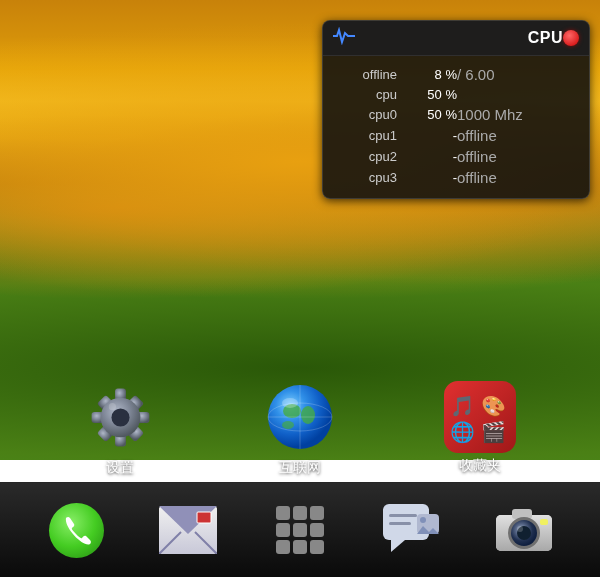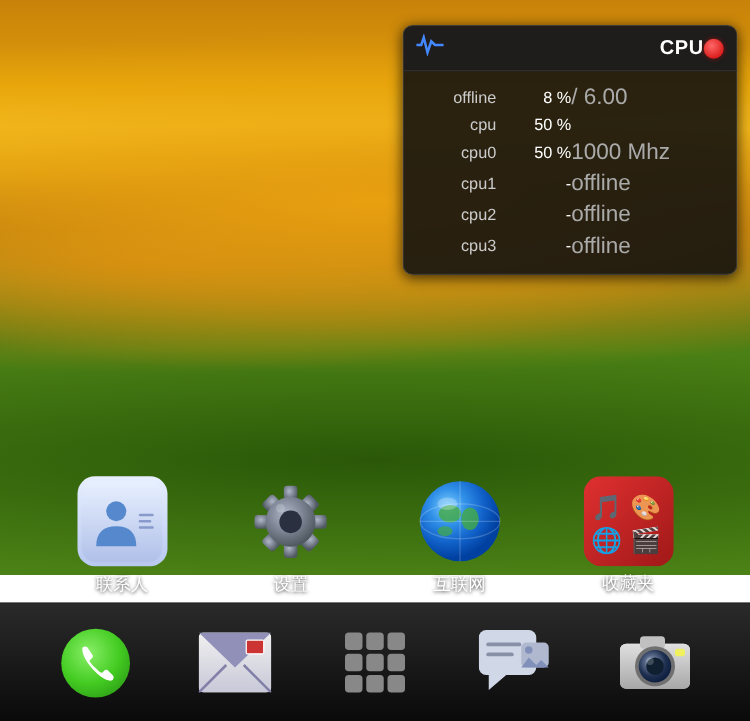--- a/index.html
+++ b/index.html
@@ -111,21 +111,21 @@
     }
 
     .cpu-value {
       color: #ffffff;
       width: 60px;
       flex-shrink: 0;
     }
 
     .cpu-extra {
       color: #aaaaaa;
-      font-size: 18px;
+      font-size: 15px;
     }
 
     
     .apps-area {
       position: absolute;
       bottom: 100px;
       left: 0;
       right: 0;
       display: flex;
       justify-content: space-around;
@@ -269,41 +269,20 @@
     <div class="cpu-row">
       <span class="cpu-label">cpu3</span>
       <span class="cpu-value">-</span>
       <span class="cpu-extra">offline</span>
     </div>
   </div>
 </div>
 
 <div class="apps-area">
 
-  <div class="app-item">
-    <div class="app-icon icon-contacts">
-      <svg width="65" height="65" viewBox="0 0 65 65">
-        <rect width="65" height="65" rx="12" fill="url(#cgrad)"></rect>
-        <defs>
-          <linearGradient id="cgrad" x1="0" y1="0" x2="0" y2="1">
-            <stop offset="0%" stop-color="#e8f0ff"></stop>
-            <stop offset="100%" stop-color="#b0c0e8"></stop>
-          </linearGradient>
-        </defs>
-
-        <circle cx="28" cy="24" r="8" fill="#5588cc"></circle>
-        <path d="M12 52 Q12 36 28 36 Q44 36 44 52" fill="#5588cc"></path>
-
-        <rect x="46" y="26" width="12" height="2" rx="1" fill="#8899cc"></rect>
-        <rect x="46" y="31" width="10" height="2" rx="1" fill="#8899cc"></rect>
-        <rect x="46" y="36" width="12" height="2" rx="1" fill="#8899cc"></rect>
-      </svg>
-    </div>
-    <span class="app-label">联系人</span>
-  </div>
 
   <div class="app-item">
     <div class="app-icon icon-settings">
       <svg class="gear-icon" viewBox="0 0 72 72">
         <defs>
           <radialGradient id="gear-grad" cx="40%" cy="35%" r="65%">
             <stop offset="0%" stop-color="#b0b8c8"></stop>
             <stop offset="50%" stop-color="#808898"></stop>
             <stop offset="100%" stop-color="#505860"></stop>
           </radialGradient>

